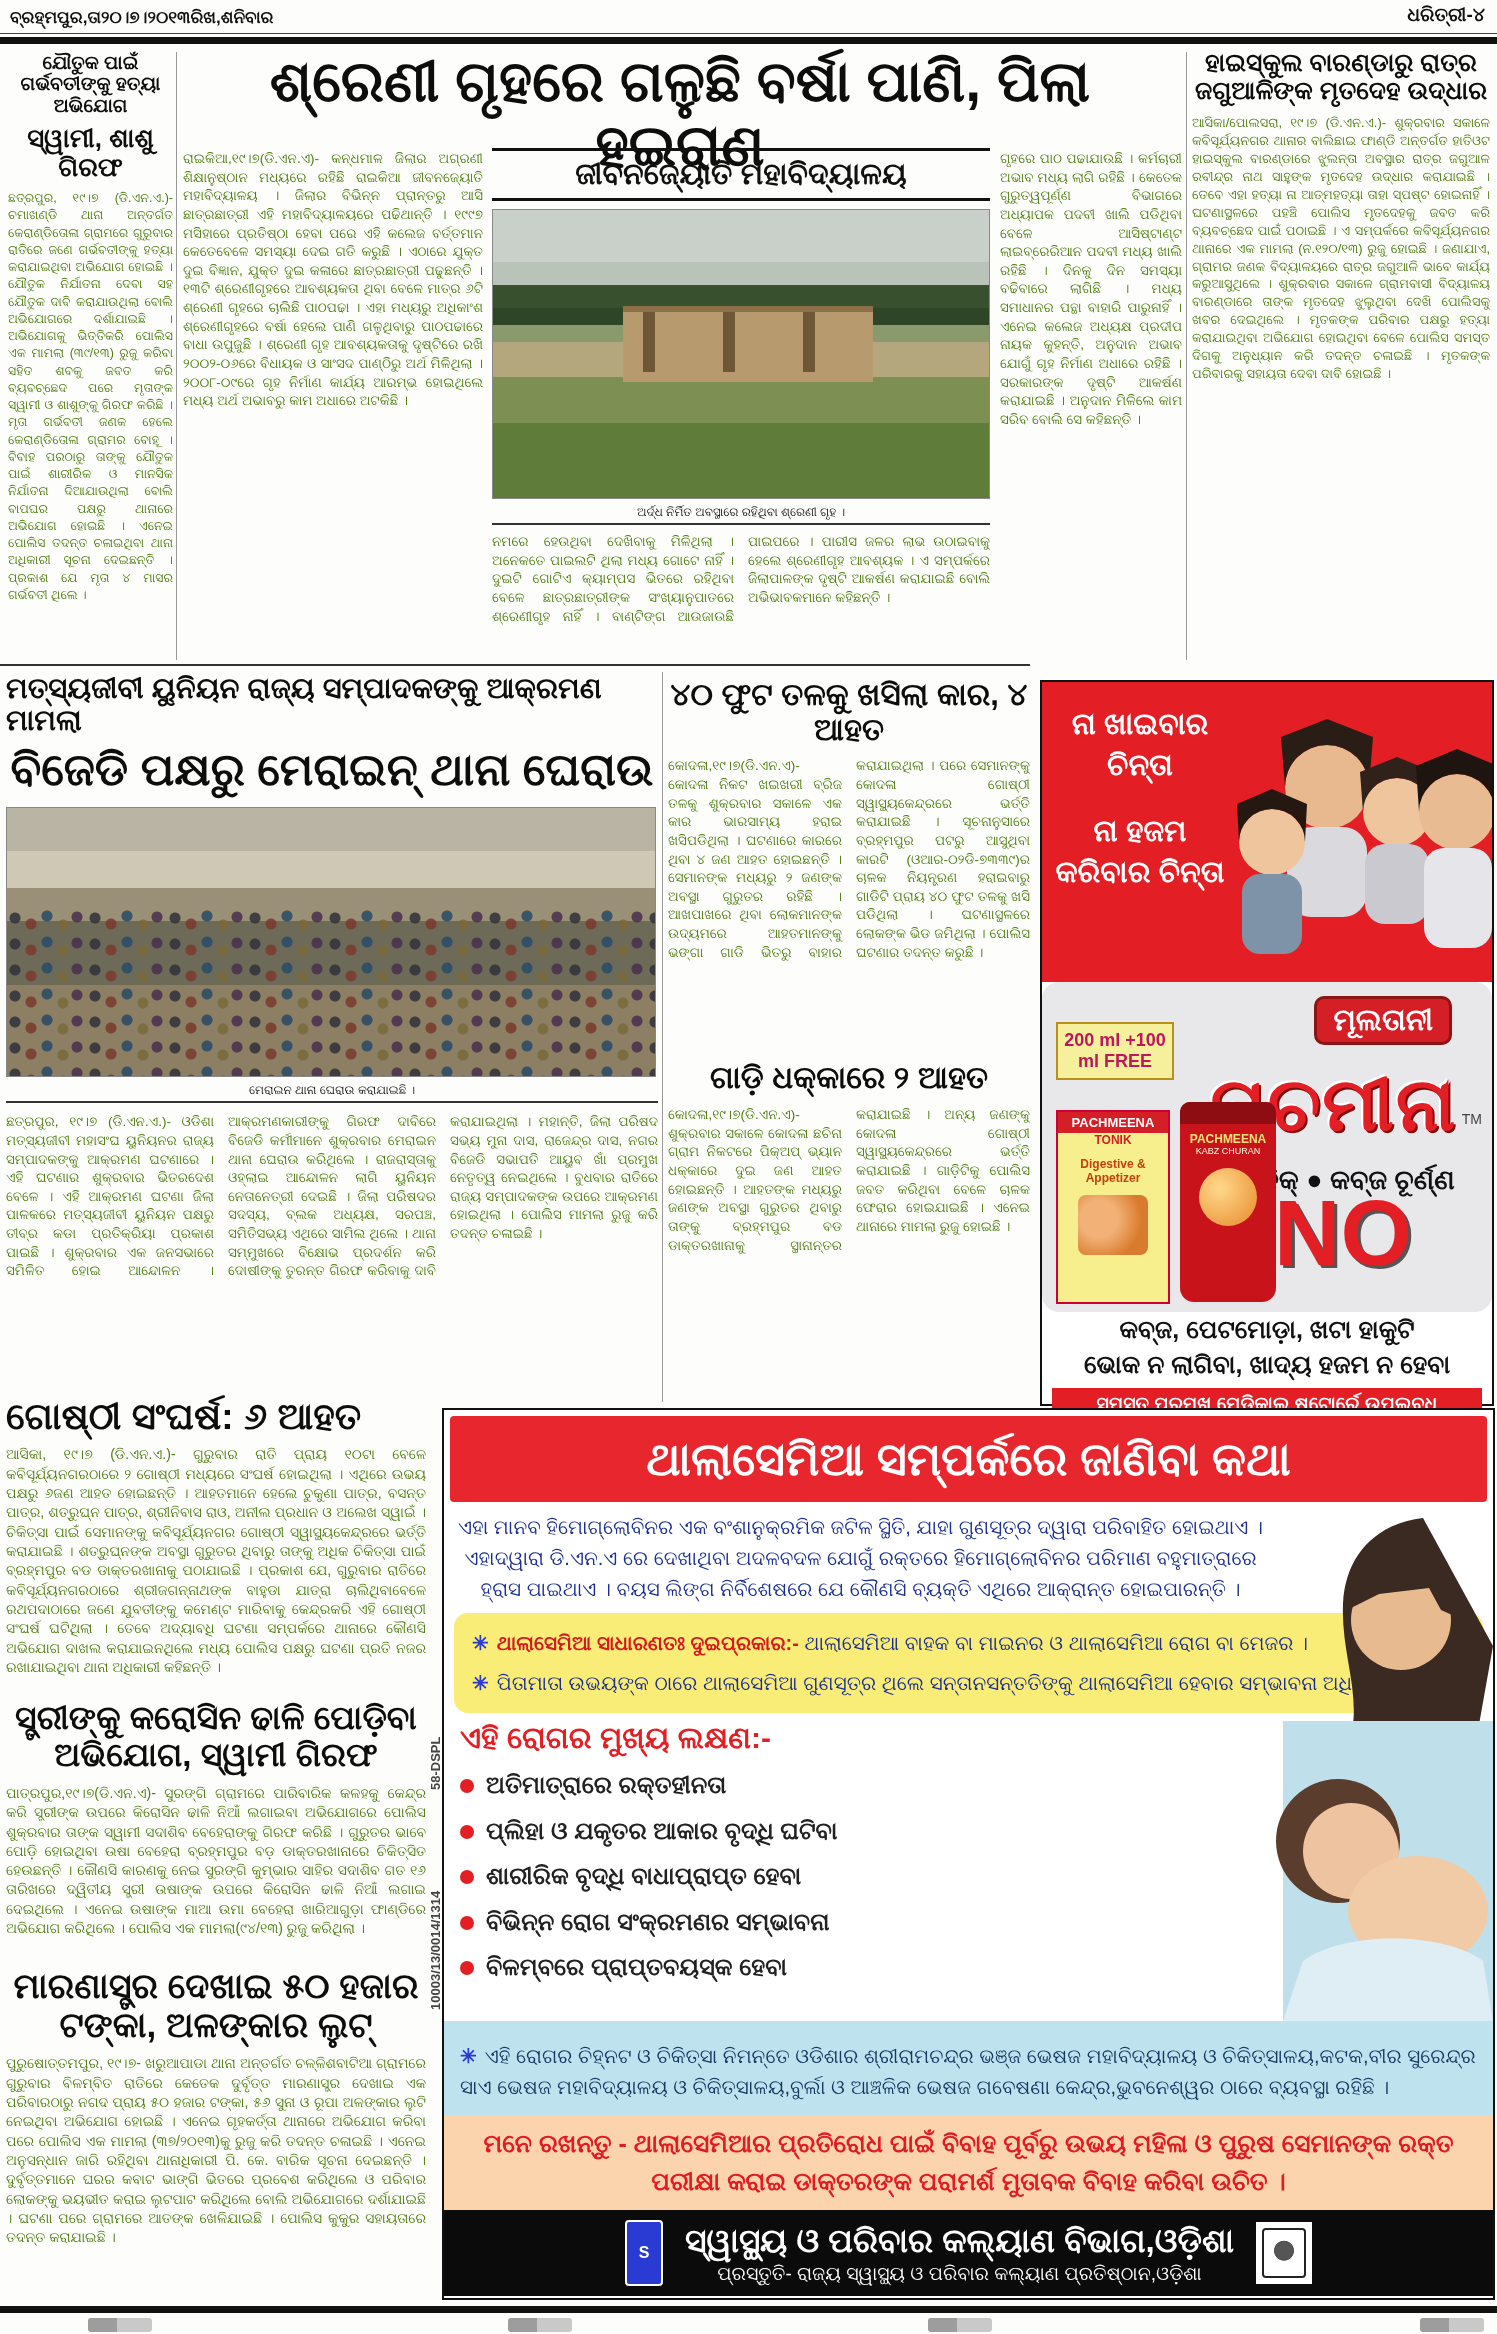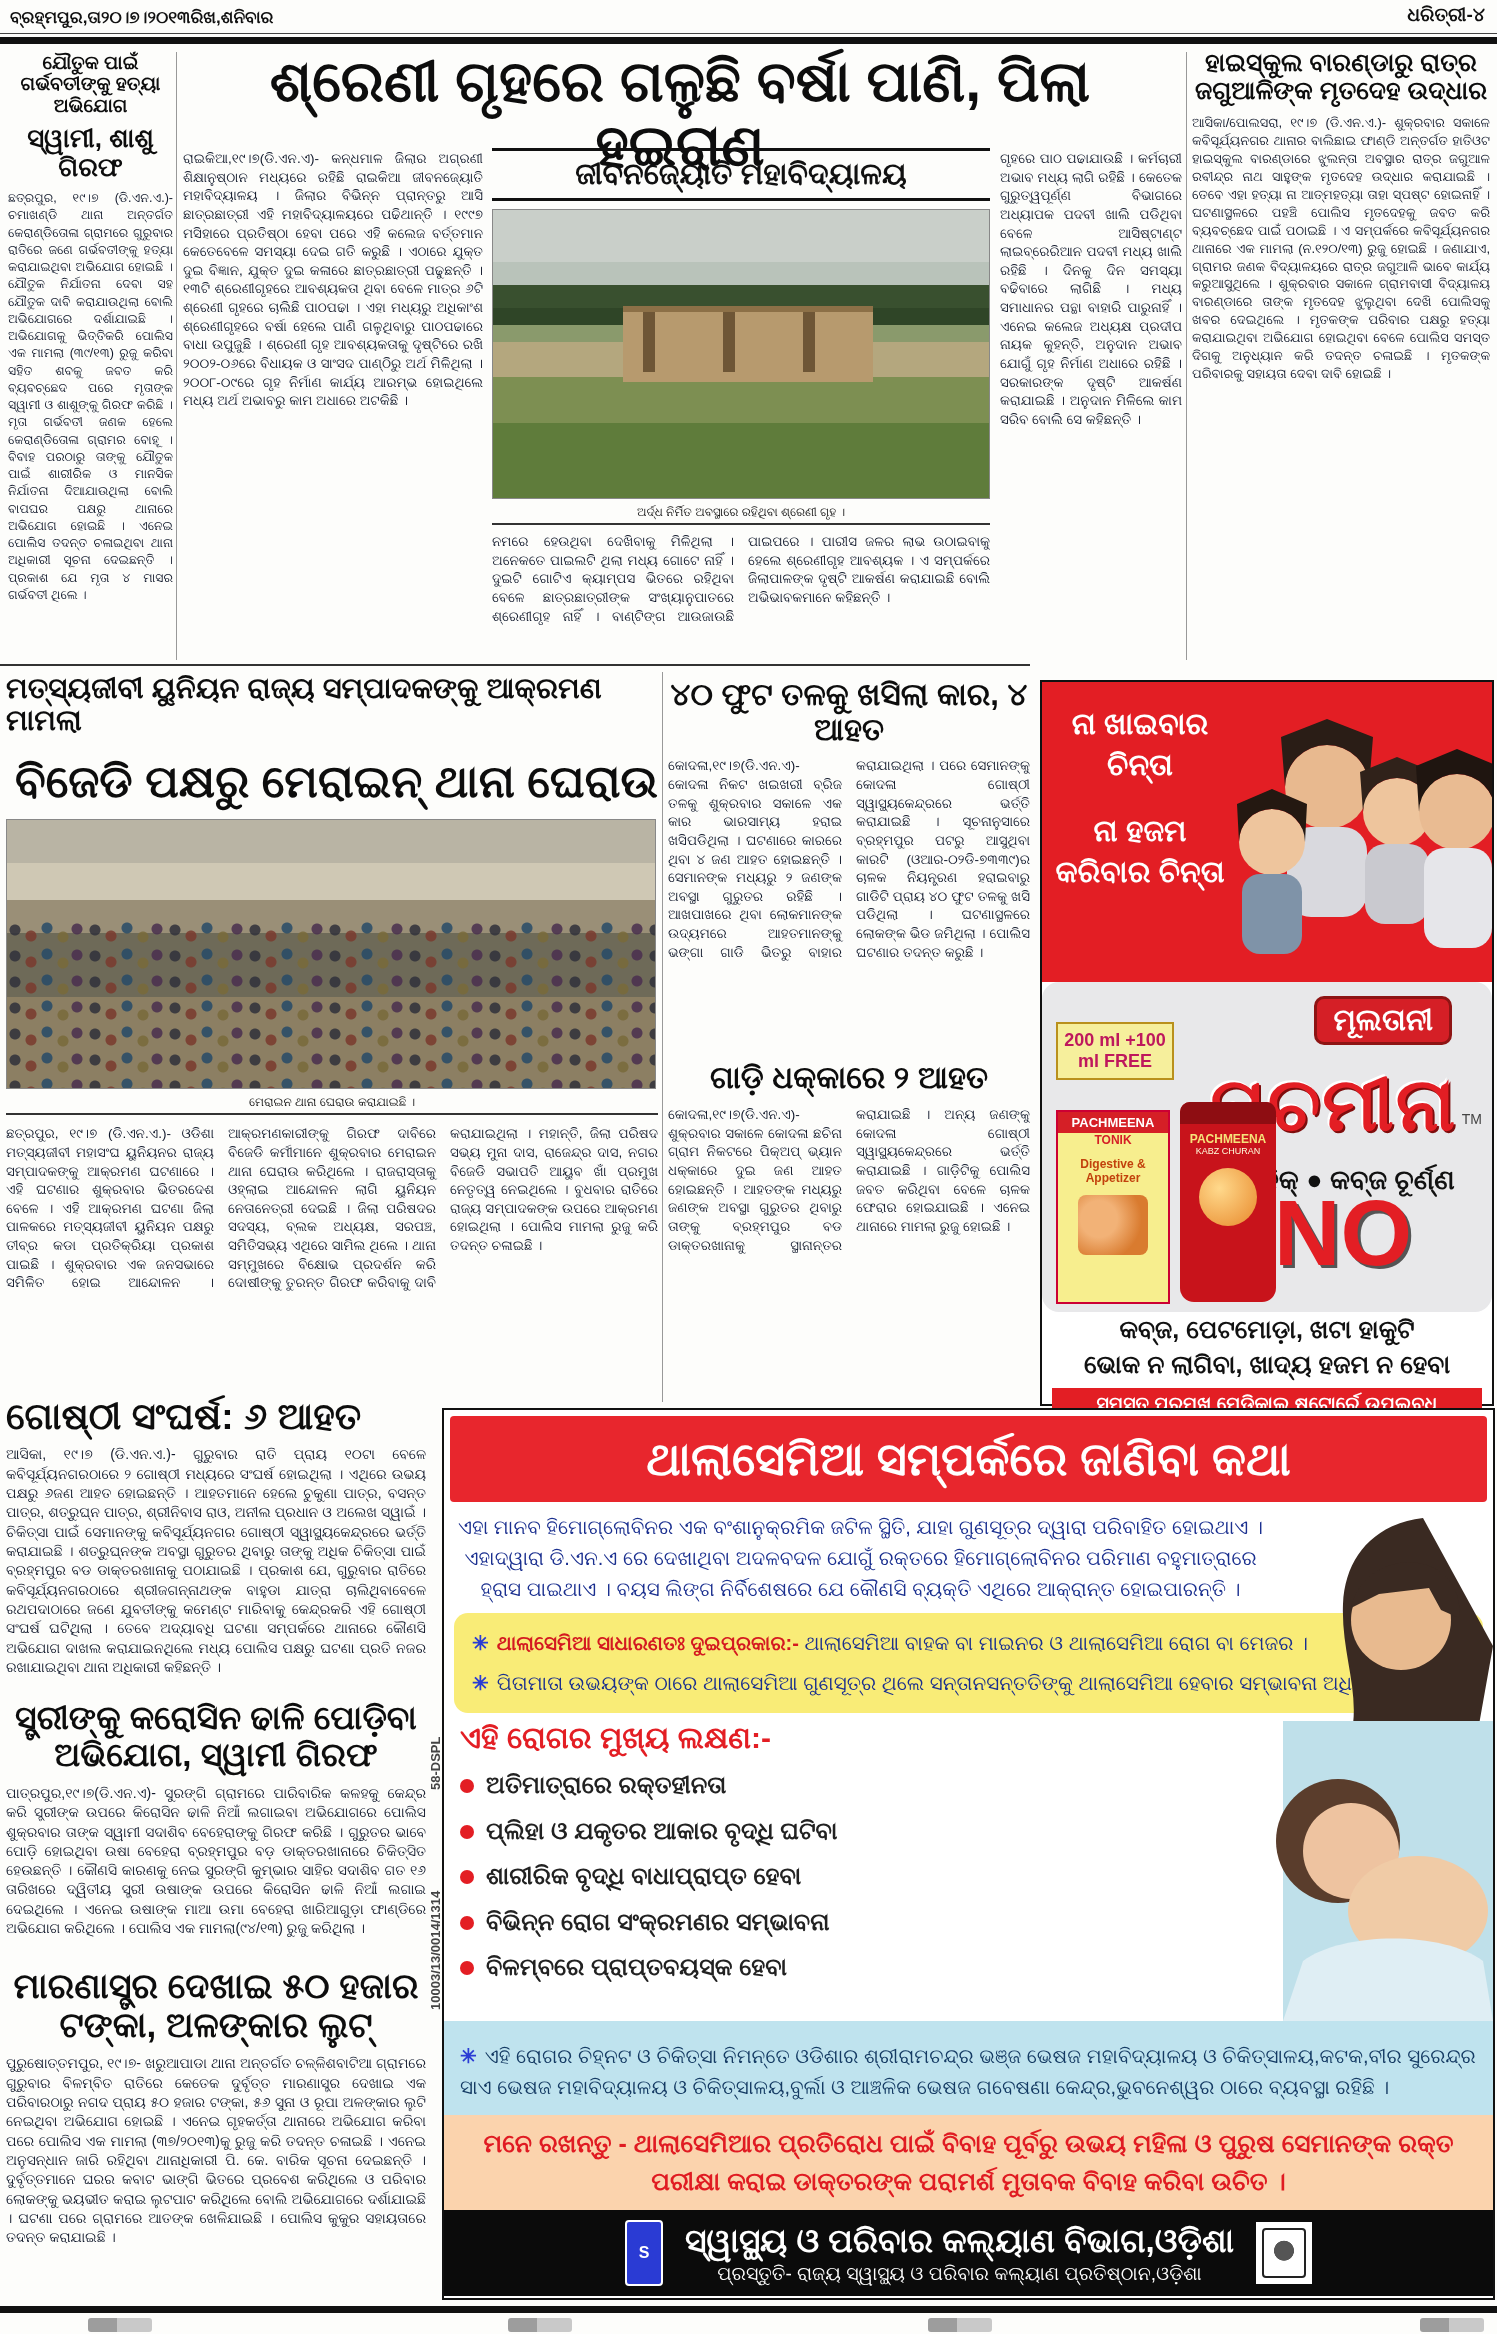--- a/index.html
+++ b/index.html
@@ -1,19 +1,19 @@
 <!DOCTYPE html>
 <html><head>
 <meta charset="utf-8">
 <style>
   html,body{margin:0;padding:0;background:#e8e8e4;}
   #page{position:relative;width:1497px;height:2334px;background:#fdfdfb;margin:0 auto;
         font-family:"Liberation Sans",sans-serif;color:#111;overflow:hidden;}
   .abs{position:absolute;}
-  .body-text{font-size:13.5px;line-height:1.38;text-align:justify;overflow:hidden;color:#0f172a;}
+  .body-text{font-size:13.5px;line-height:1.38;text-align:justify;overflow:hidden;color:#4d7c0f;}
   .cols2{column-count:2;column-gap:14px;}
   .cols3{column-count:3;column-gap:14px;}
   .headline{font-weight:bold;color:#0d0d0d;text-align:center;line-height:1.12;}
   .rule{background:#111;}
   .thinrule{background:#333;height:2px;}
   
   .masthead{font-weight:bold;font-size:17px;}
   
   .boxhead{border-top:3px solid #111;border-bottom:3px solid #111;text-align:center;
            font-weight:bold;font-size:30px;padding:6px 0;}
@@ -105,21 +105,21 @@
     <div class="headline" style="font-size:25px;">ହାଇସ୍କୁଲ ବାରଣ୍ଡାରୁ ରାତ୍ର ଜଗୁଆଳିଙ୍କ ମୃତଦେହ ଉଦ୍ଧାର</div>
     <div class="body-text" style="margin-top:10px;height:560px;font-size:13px;">ଆସିକା/ପୋଲସରା, ୧୯।୭ (ଡି.ଏନ.ଏ.)- ଶୁକ୍ରବାର ସକାଳେ କବିସୂର୍ଯ୍ୟନଗର ଥାନାର ବାଲିଛାଇ ଫାଣ୍ଡି ଅନ୍ତର୍ଗତ ହାତିଓଟ ହାଇସ୍କୁଲ ବାରଣ୍ଡାରେ ଝୁଲନ୍ତା ଅବସ୍ଥାର ରାତ୍ର ଜଗୁଆଳ ରବୀନ୍ଦ୍ର ନାଥ ସାହୁଙ୍କ ମୃତଦେହ ଉଦ୍ଧାର କରାଯାଇଛି । ତେବେ ଏହା ହତ୍ୟା ନା ଆତ୍ମହତ୍ୟା ତାହା ସ୍ପଷ୍ଟ ହୋଇନାହିଁ । ଘଟଣାସ୍ଥଳରେ ପହଞ୍ଚି ପୋଲିସ ମୃତଦେହକୁ ଜବତ କରି ବ୍ୟବଚ୍ଛେଦ ପାଇଁ ପଠାଇଛି । ଏ ସମ୍ପର୍କରେ କବିସୂର୍ଯ୍ୟନଗର ଥାନାରେ ଏକ ମାମଲା (ନ.୧୨୦/୧୩) ରୁଜୁ ହୋଇଛି । ଜଣାଯାଏ, ଗ୍ରାମର ଜଣକ ବିଦ୍ୟାଳୟରେ ରାତ୍ର ଜଗୁଆଳି ଭାବେ କାର୍ଯ୍ୟ କରୁଆସୁଥିଲେ । ଶୁକ୍ରବାର ସକାଳେ ଗ୍ରାମବାସୀ ବିଦ୍ୟାଳୟ ବାରଣ୍ଡାରେ ତାଙ୍କ ମୃତଦେହ ଝୁଲୁଥିବା ଦେଖି ପୋଲିସକୁ ଖବର ଦେଇଥିଲେ । ମୃତକଙ୍କ ପରିବାର ପକ୍ଷରୁ ହତ୍ୟା କରାଯାଇଥିବା ଅଭିଯୋଗ ହୋଇଥିବା ବେଳେ ପୋଲିସ ସମସ୍ତ ଦିଗକୁ ଅନୁଧ୍ୟାନ କରି ତଦନ୍ତ ଚଳାଇଛି । ମୃତକଙ୍କ ପରିବାରକୁ ସହାୟତା ଦେବା ଦାବି ହୋଇଛି ।</div>
   </div>
 
   <div class="abs" style="left:176px;top:52px;width:1px;height:608px;background:#999;"></div>
   <div class="abs" style="left:1186px;top:52px;width:1px;height:608px;background:#999;"></div>
   <div class="abs thinrule" style="left:0;top:664px;width:1030px;"></div>
 
   <div class="abs" style="left:6px;top:672px;width:652px;">
     <div class="headline" style="font-size:29px;text-align:left;">ମତ୍ସ୍ୟଜୀବୀ ୟୁନିୟନ ରାଜ୍ୟ ସମ୍ପାଦକଙ୍କୁ ଆକ୍ରମଣ ମାମଲା</div>
-    <div class="headline" style="font-size:45px;text-align:right;margin-top:20px;">ବିଜେଡି ପକ୍ଷରୁ ମେରାଇନ୍ ଥାନା ଘେରାଉ</div>
+    <div class="headline" style="font-size:45px;text-align:center;margin-top:8px;">ବିଜେଡି ପକ୍ଷରୁ ମେରାଇନ୍ ଥାନା ଘେରାଉ</div>
     <div class="photo photo-crowd" style="width:648px;height:268px;margin-top:12px;position:relative;">
       <div class="crowd-dots"></div>
     </div>
     <div class="caption">ମେରାଇନ ଥାନା ଘେରାଉ କରାଯାଇଛି ।</div>
     <div class="thinrule" style="margin-top:4px;"></div>
     <div class="body-text cols3" style="margin-top:10px;height:238px;">ଛତ୍ରପୁର, ୧୯।୭ (ଡି.ଏନ.ଏ.)- ଓଡିଶା ମତ୍ସ୍ୟଜୀବୀ ମହାସଂଘ ୟୁନିୟନର ରାଜ୍ୟ ସମ୍ପାଦକଙ୍କୁ ଆକ୍ରମଣ ଘଟଣାରେ । ଏହି ଘଟଣାର ଶୁକ୍ରବାର ଭିତରଦେଶ ବେଳେ । ଏହି ଆକ୍ରମଣ ଘଟଣା ଜିଲା ପାଳକରେ ମତ୍ସ୍ୟଜୀବୀ ୟୁନିୟନ ପକ୍ଷରୁ ତୀବ୍ର କଡା ପ୍ରତିକ୍ରିୟା ପ୍ରକାଶ ପାଇଛି । ଶୁକ୍ରବାର ଏକ ଜନସଭାରେ ସମିଳିତ ହୋଇ ଆନ୍ଦୋଳନ । ଆକ୍ରମଣକାରୀଙ୍କୁ ଗିରଫ ଦାବିରେ ବିଜେଡି କର୍ମୀମାନେ ଶୁକ୍ରବାର ମେରାଇନ ଥାନା ଘେରାଉ କରିଥିଲେ । ରାଜରାସ୍ତାକୁ ଓହ୍ଲାଇ ଆନ୍ଦୋଳନ ଲାଗି ୟୁନିୟନ ନେତାନେତ୍ରୀ ଦେଇଛି । ଜିଲା ପରିଷଦର ସଦସ୍ୟ, ବ୍ଲକ ଅଧ୍ୟକ୍ଷ, ସରପଞ୍ଚ, ସମିତିସଭ୍ୟ ଏଥିରେ ସାମିଲ ଥିଲେ । ଥାନା ସମ୍ମୁଖରେ ବିକ୍ଷୋଭ ପ୍ରଦର୍ଶନ କରି ଦୋଷୀଙ୍କୁ ତୁରନ୍ତ ଗିରଫ କରିବାକୁ ଦାବି କରାଯାଇଥିଲା । ମହାନ୍ତି, ଜିଲା ପରିଷଦ ସଭ୍ୟ ମୁନା ଦାସ, ରାଜେନ୍ଦ୍ର ଦାସ, ନଗର ବିଜେଡି ସଭାପତି ଆୟୁବ ଖାଁ ପ୍ରମୁଖ ନେତୃତ୍ୱ ନେଇଥିଲେ । ବୁଧବାର ରାତିରେ ରାଜ୍ୟ ସମ୍ପାଦକଙ୍କ ଉପରେ ଆକ୍ରମଣ ହୋଇଥିଲା । ପୋଲିସ ମାମଲା ରୁଜୁ କରି ତଦନ୍ତ ଚଳାଇଛି ।</div>
   </div>
 
   <div class="abs" style="left:668px;top:678px;width:362px;">
     <div class="headline" style="font-size:31px;">୪୦ ଫୁଟ ତଳକୁ ଖସିଲା କାର, ୪ ଆହତ</div>

